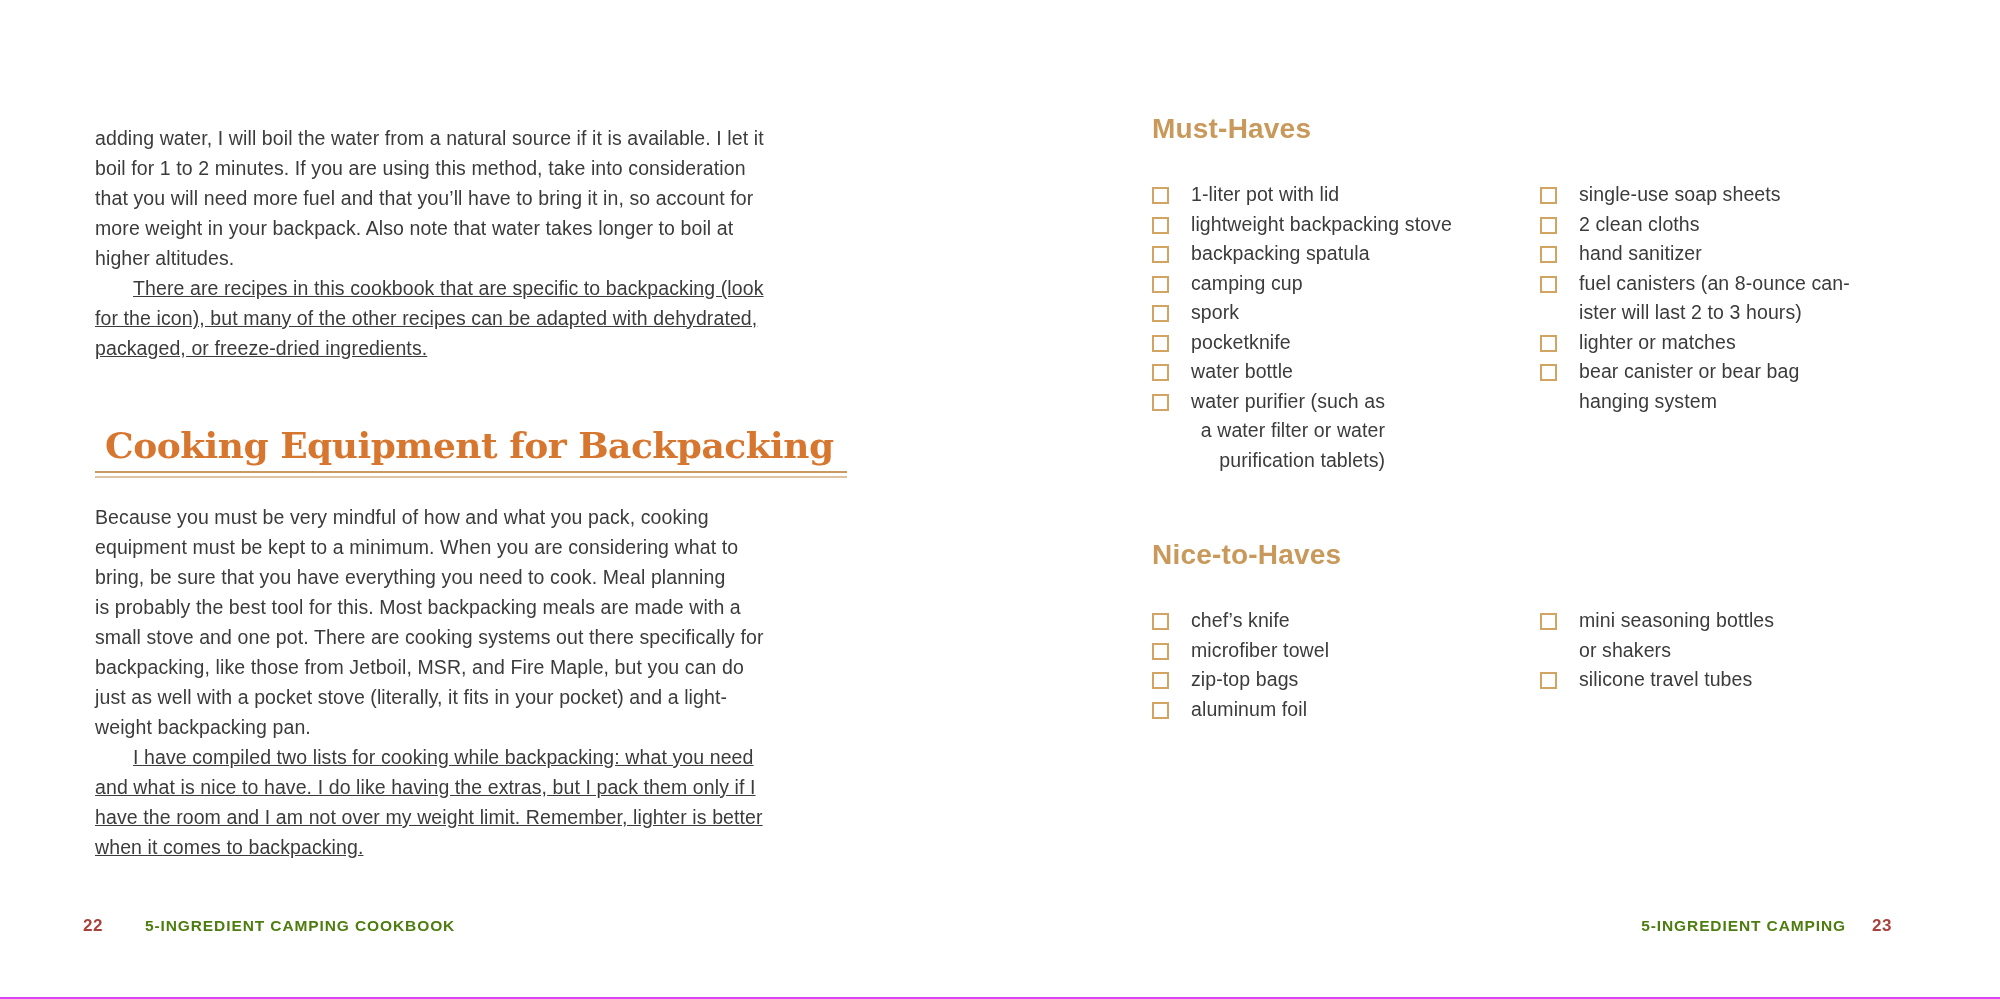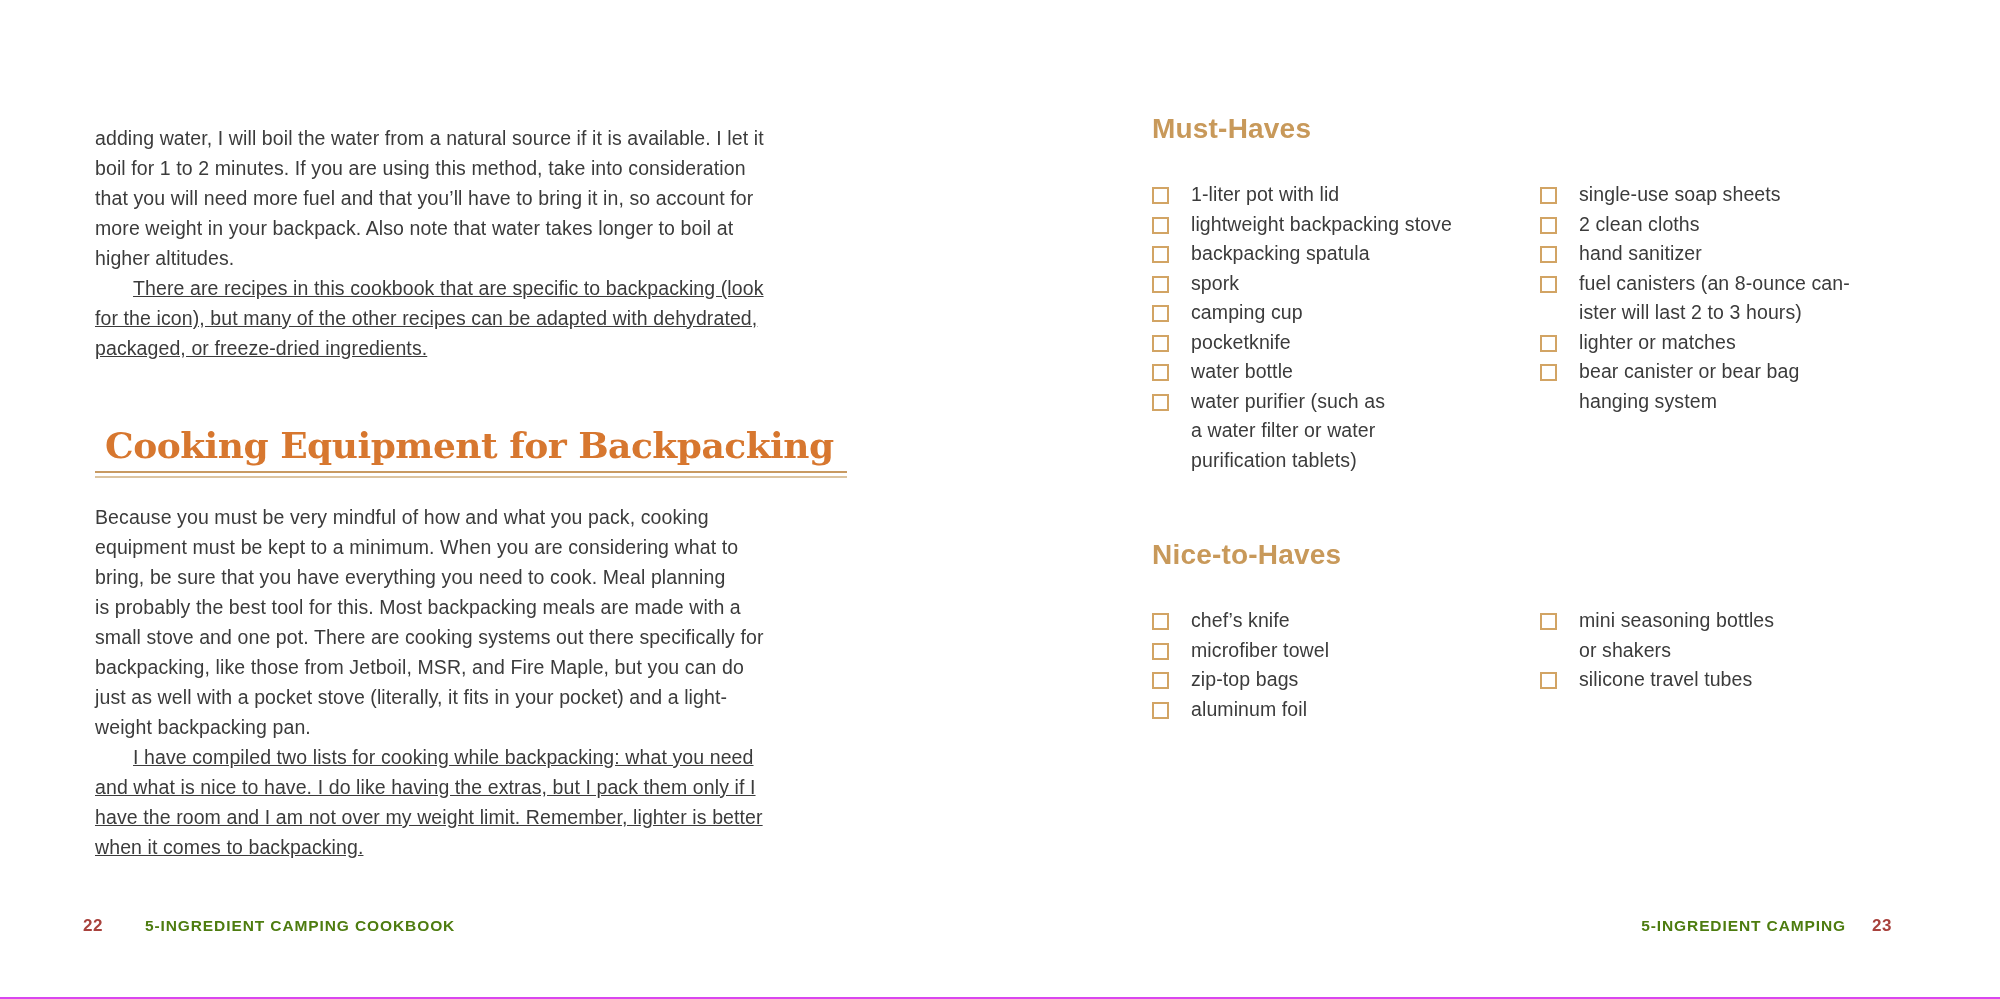--- a/index.html
+++ b/index.html
@@ -57,21 +57,21 @@
   .section-nice { top: 538px; }
   .section-title {
     margin: 0;
     font-size: 28px;
     line-height: 34px;
     font-weight: bold;
     letter-spacing: 0.2px;
     color: #c8995a;
   }
   .check-cols { display: flex; margin-top: 34px; }
-  .check-col-0 { width: 352px; flex: 0 0 352px; }
+  .check-col-0 { width: 352px; flex: 0 0 352px; text-align: right; }
   .check-col-1 { margin-left: 36px; width: 424px; flex: 0 0 424px; }
   .check-row { display: flex; align-items: flex-start; }
   .checkbox {
     flex: 0 0 auto;
     width: 13px;
     height: 13px;
     border: 2.5px solid #d2a464;
     margin-top: 7px;
     margin-right: 22px;
     background: transparent;
@@ -167,25 +167,25 @@
           <div class="check-row">
             <span class="checkbox"></span>
             <span class="check-label">lightweight backpacking stove</span>
           </div>
           <div class="check-row">
             <span class="checkbox"></span>
             <span class="check-label">backpacking spatula</span>
           </div>
           <div class="check-row">
             <span class="checkbox"></span>
+            <span class="check-label">camping cup</span>
+          </div>
+          <div class="check-row">
+            <span class="checkbox"></span>
             <span class="check-label">spork</span>
-          </div>
-          <div class="check-row">
-            <span class="checkbox"></span>
-            <span class="check-label">camping cup</span>
           </div>
           <div class="check-row">
             <span class="checkbox"></span>
             <span class="check-label">pocketknife</span>
           </div>
           <div class="check-row">
             <span class="checkbox"></span>
             <span class="check-label">water bottle</span>
           </div>
           <div class="check-row">

